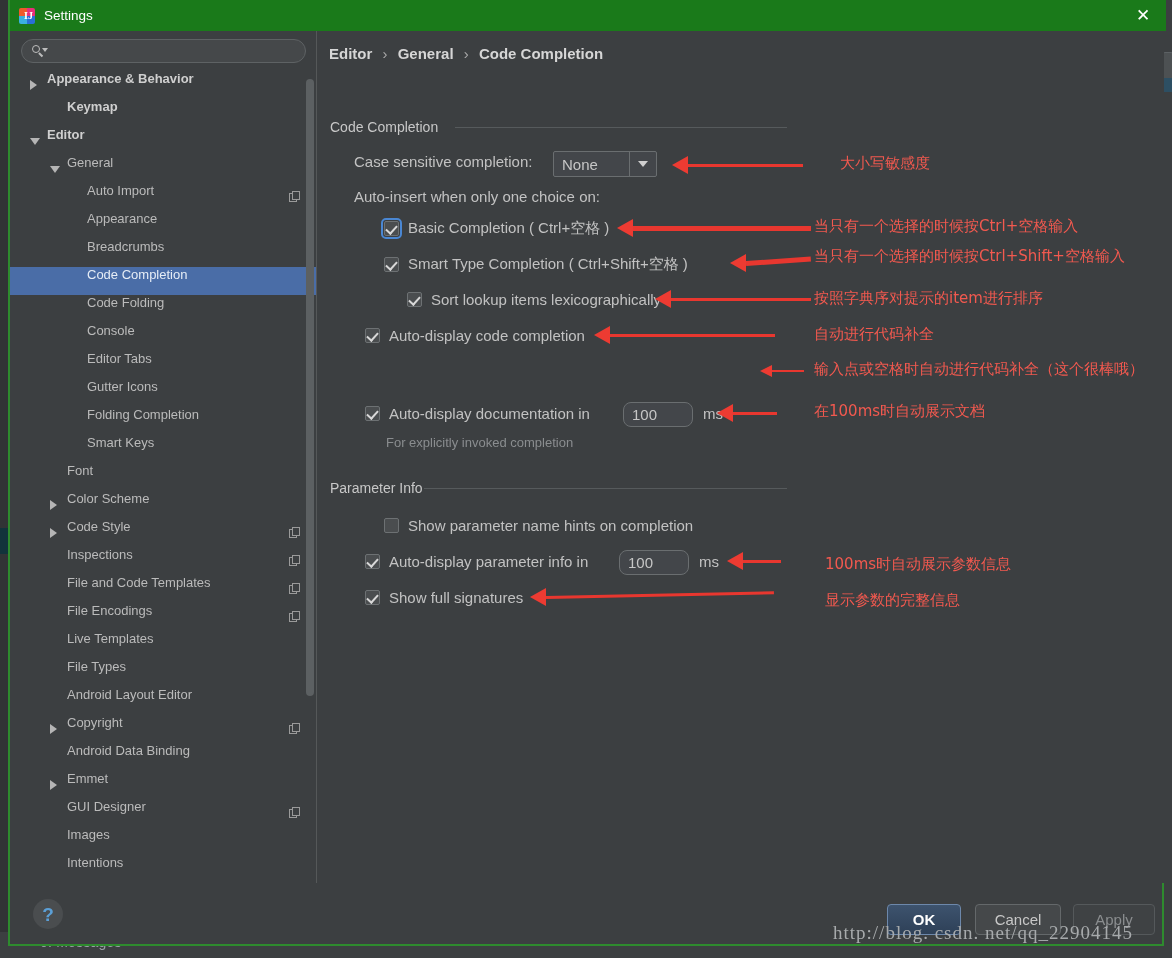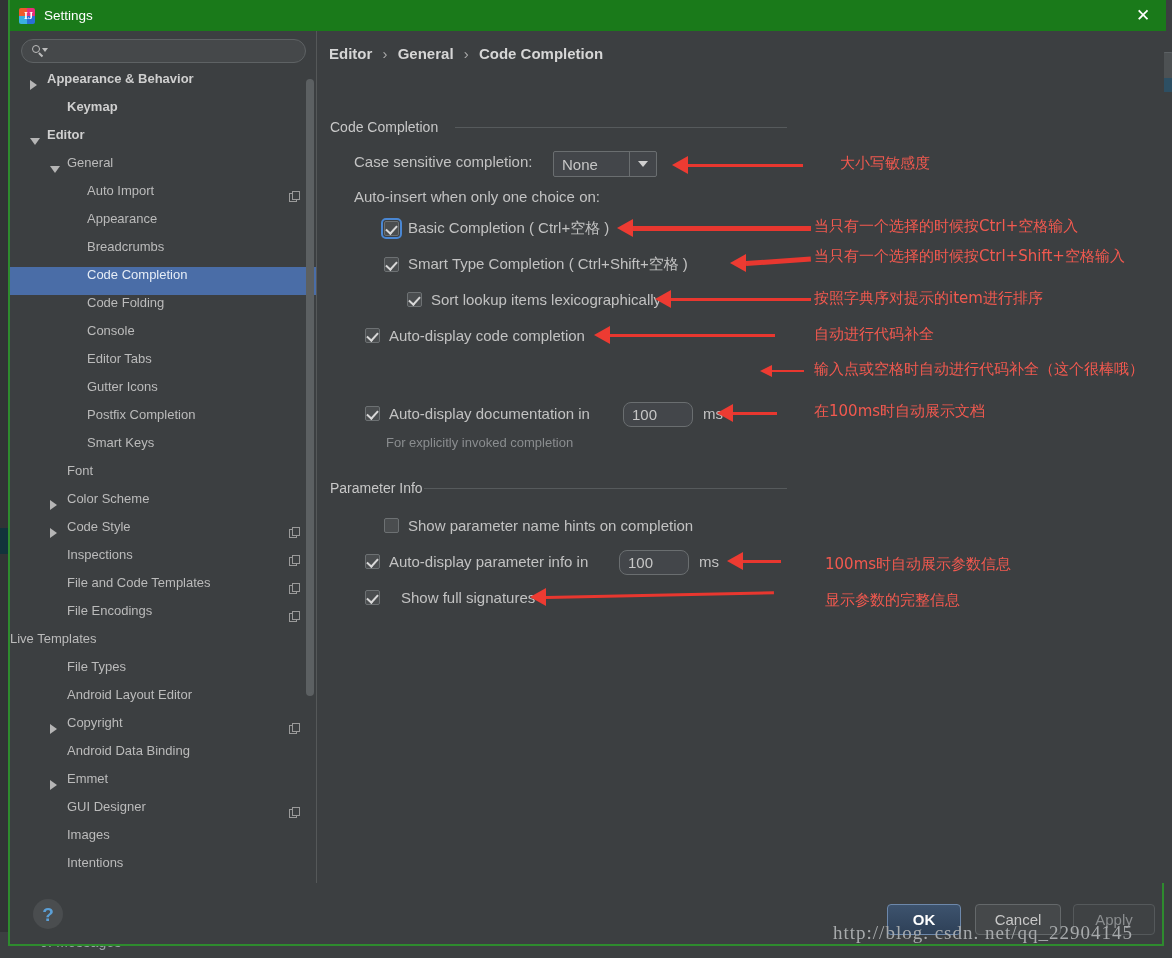--- a/index.html
+++ b/index.html
@@ -187,21 +187,21 @@
         <div class="node">
           <span style="margin-left: 77px;">Console</span>
         </div>
         <div class="node">
           <span style="margin-left: 77px;">Editor Tabs</span>
         </div>
         <div class="node">
           <span style="margin-left: 77px;">Gutter Icons</span>
         </div>
         <div class="node">
-          <span style="margin-left: 77px;">Postfix Completion</span>
+          <span style="margin-left: 77px;">Folding Completion</span>
         </div>
         <div class="node">
           <span style="margin-left: 77px;">Smart Keys</span>
         </div>
         <div class="node">
           <span style="margin-left: 57px;">Font</span>
         </div>
         <div class="node">
           <span class="arrow right" style="left: 40px; top: 9px;"></span>
           <span style="margin-left: 57px;">Color Scheme</span>
@@ -229,21 +229,21 @@
           </span>
         </div>
         <div class="node">
           <span style="margin-left: 57px;">File Encodings</span>
           <span class="copyicon">
             <i class="a"></i>
             <i class="b"></i>
           </span>
         </div>
         <div class="node">
-          <span style="">Live Templates</span>
+          <span style="margin-left: 57px;">Live Templates</span>
         </div>
         <div class="node">
           <span style="margin-left: 57px;">File Types</span>
         </div>
         <div class="node">
           <span style="margin-left: 57px;">Android Layout Editor</span>
         </div>
         <div class="node">
           <span class="arrow right" style="left: 40px; top: 9px;"></span>
           <span style="margin-left: 57px;">Copyright</span>
@@ -346,21 +346,21 @@
 
     <div class="row" style="left:48px;top:522px;">
       <span class="cb checked"></span>
       <span class="lbl">Auto-display parameter info in</span>
     </div>
     <div class="numfield" style="position:absolute;left:302px;top:519px;">
       <span>100</span>
     </div>
     <div class="lbl" style="position:absolute;left:382px;top:522px;">ms</div>
 
-    <div class="row" style="left:48px;top:558px;gap:12px;">
+    <div class="row" style="left:48px;top:558px;">
       <span class="cb checked"></span>
       <span class="lbl">Show full signatures</span>
     </div>
 
     <div class="ar" style="left:355px;top:134px;">
       <div class="shaft" style="left:16px;top:-1.5px;width:115px;height:3px;"></div>
       <div class="head" style="left:0;top:-9px;"></div>
     </div>
     <div class="ar" style="left:300px;top:197px;">
       <div class="shaft" style="left:16px;top:-2px;width:178px;height:5px;"></div>

